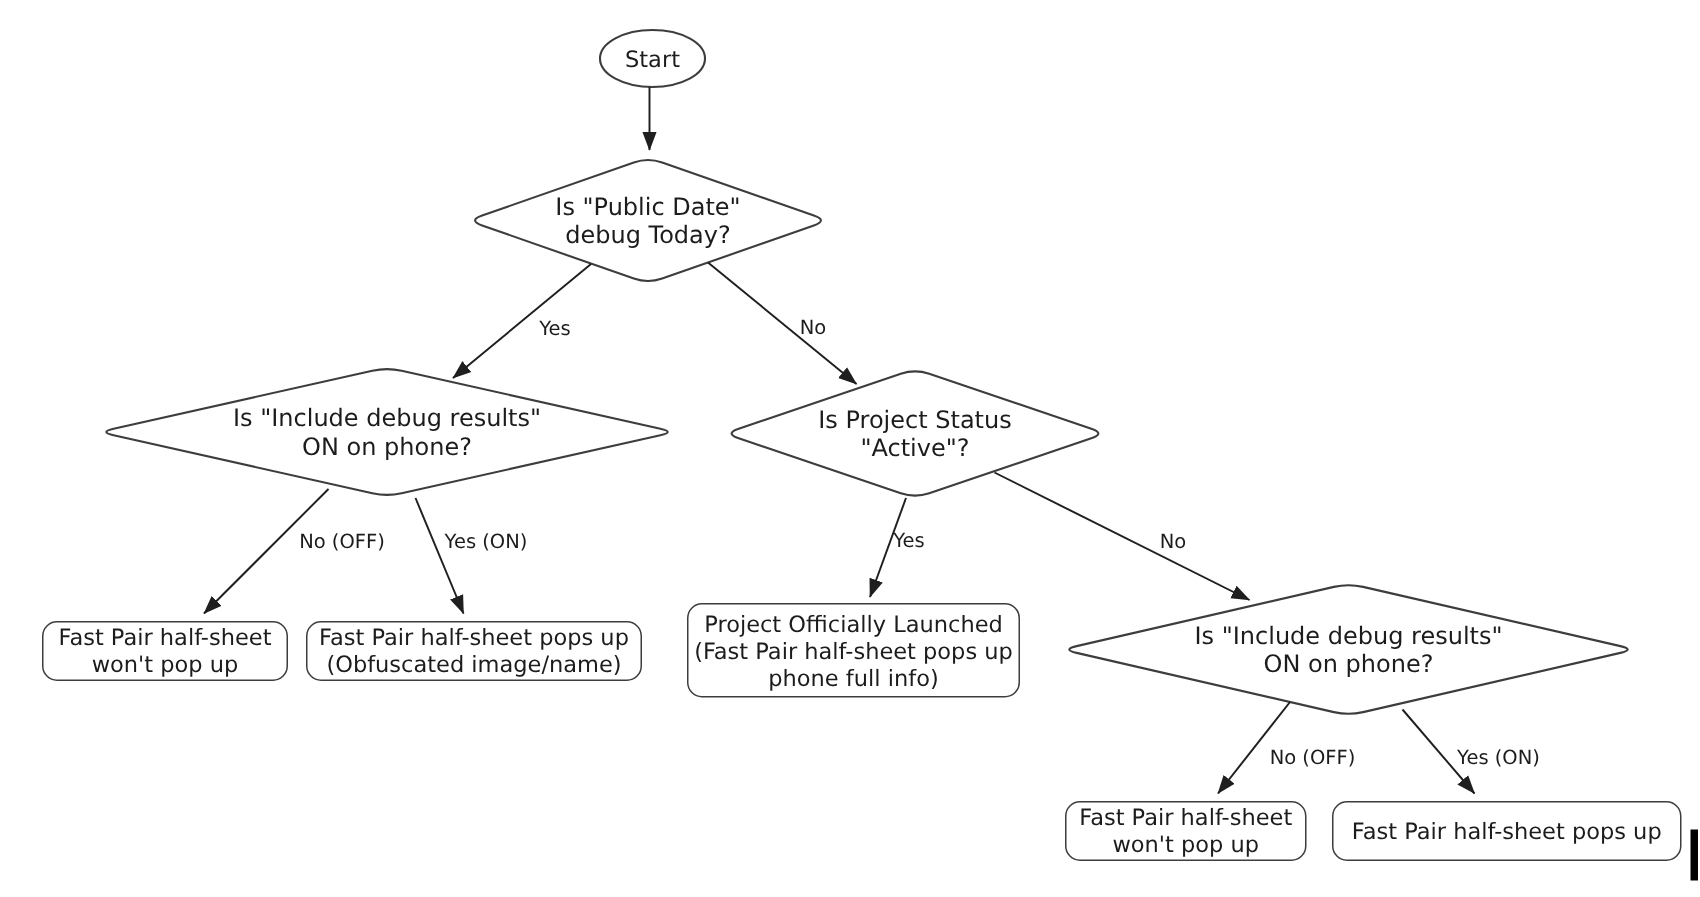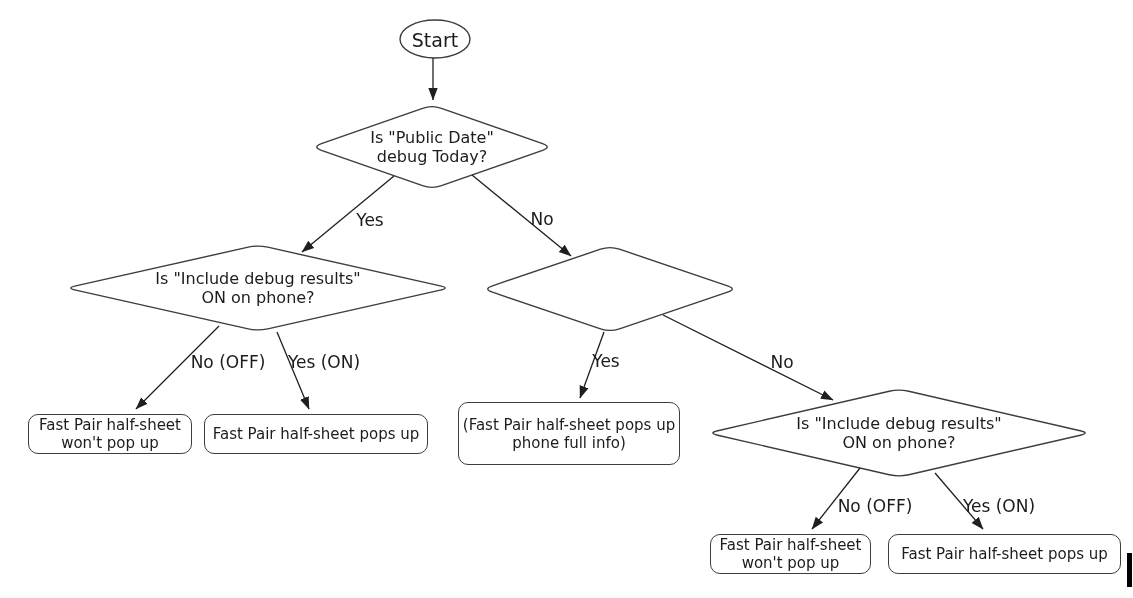--- a/index.html
+++ b/index.html
@@ -8,29 +8,29 @@
     background:var(--background,#ffffff);
     font-family:"DejaVu Sans",sans-serif;
     color:var(--text,#1c1c1c);
   }
   svg.layer{position:absolute;left:0;top:0;}
   .shape{fill:#ffffff;stroke:var(--shape-stroke,#3d3d3d);stroke-width:1.4;}
   .edge{stroke:var(--line,#1f1f1f);stroke-width:1.3;fill:none;}
   .nodelabel{position:absolute;transform:translate(-50%,-50%);text-align:center;}
   .nodelabel span{display:block;white-space:nowrap;}
   .dlabel{font-size:16px;line-height:19px;}
-  .start-label{font-size:19px;line-height:15px;}
+  .start-label{font-size:15px;line-height:15px;}
   .termbox{
     position:absolute;box-sizing:border-box;
     border:1.5px solid var(--shape-stroke,#3d3d3d);border-radius:10px;background:#ffffff;
     display:flex;flex-direction:column;justify-content:center;align-items:center;
     text-align:center;font-size:15px;line-height:18px;
   }
   .termbox span{display:block;white-space:nowrap;}
-  .edgelabel{position:absolute;transform:translate(-50%,-50%);white-space:nowrap;font-size:17px;}
+  .edgelabel{position:absolute;transform:translate(-50%,-50%);white-space:nowrap;font-size:13px;}
   .cursor-bar{position:absolute;background:#000;}
 </style>
 </head>
 <body>
 
 <div class="stage">
 
   <svg class="layer" width="1133" height="598" viewBox="0 0 1133 598">
     <defs>
       <marker id="arrowhead" markerUnits="userSpaceOnUse" markerWidth="14" markerHeight="12" refX="12" refY="5.5" orient="auto">
@@ -62,36 +62,42 @@
   <div class="nodelabel dlabel" style="left:432px;top:147px">
     <span>Is "Public Date"</span>
     <span>debug Today?</span>
   </div>
 
   <div class="nodelabel dlabel" style="left:258px;top:288px">
     <span>Is "Include debug results"</span>
     <span>ON on phone?</span>
   </div>
 
+  <div class="nodelabel dlabel" style="left:610px;top:289px">
+    <span>Is Project Status</span>
+    <span>"Active"?</span>
+  </div>
 
   <div class="nodelabel dlabel" style="left:899px;top:433px">
     <span>Is "Include debug results"</span>
     <span>ON on phone?</span>
   </div>
 
   <div class="termbox" style="left:28px;top:414px;width:164px;height:40px">
     <span>Fast Pair half-sheet</span>
     <span>won't pop up</span>
   </div>
 
   <div class="termbox" style="left:204px;top:414px;width:224px;height:40px">
     <span>Fast Pair half-sheet pops up</span>
+    <span>(Obfuscated image/name)</span>
   </div>
 
   <div class="termbox" style="left:458px;top:402px;width:222px;height:63px">
+    <span>Project Officially Launched</span>
     <span>(Fast Pair half-sheet pops up</span>
     <span>phone full info)</span>
   </div>
 
   <div class="termbox" style="left:710px;top:534px;width:161px;height:40px">
     <span>Fast Pair half-sheet</span>
     <span>won't pop up</span>
   </div>
 
   <div class="termbox" style="left:888px;top:534px;width:233px;height:40px">

